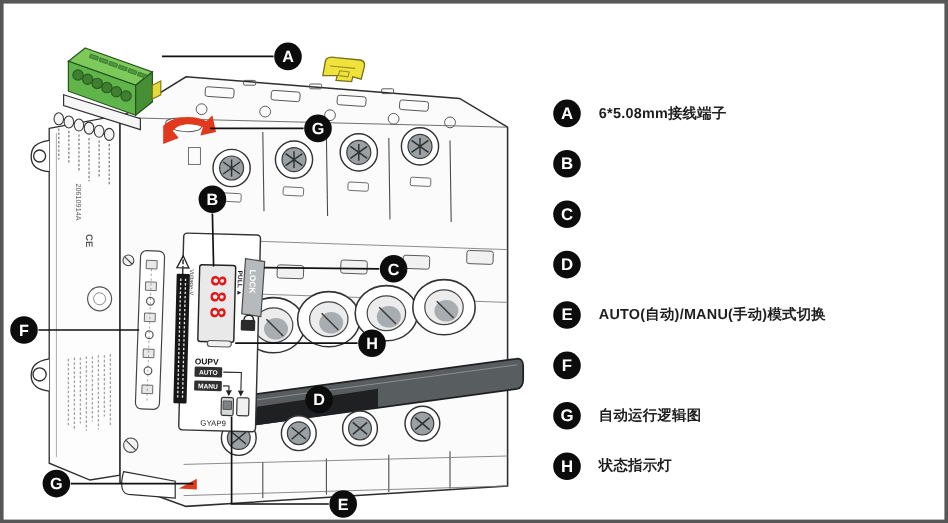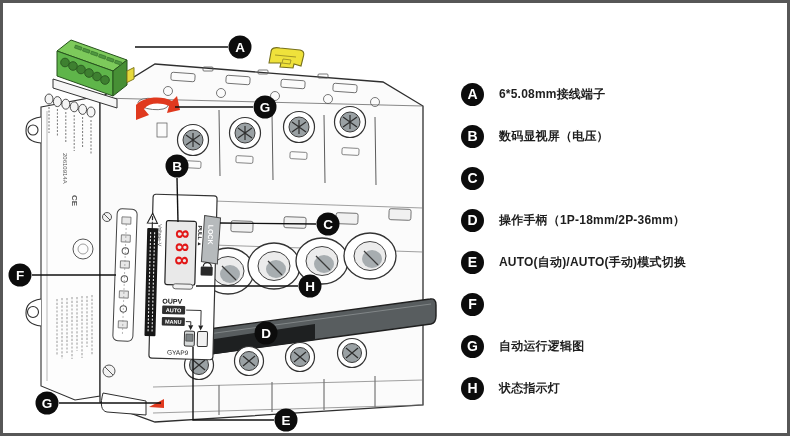--- a/index.html
+++ b/index.html
@@ -364,32 +364,30 @@
     </g>
   </svg>
 
   <div class="legend">
     <div class="legend-row">
       <span class="badge">A</span>
       <span class="llabel">6*5.08mm接线端子</span>
     </div>
     <div class="legend-row">
       <span class="badge">B</span>
-      <span class="llabel">数码显视屏（电压）</span>
     </div>
     <div class="legend-row">
       <span class="badge">C</span>
     </div>
     <div class="legend-row">
       <span class="badge">D</span>
-      <span class="llabel">操作手柄（1P-18mm/2P-36mm）</span>
     </div>
     <div class="legend-row">
       <span class="badge">E</span>
-      <span class="llabel">AUTO(自动)/AUTO(手动)模式切换</span>
+      <span class="llabel">AUTO(自动)/MANU(手动)模式切换</span>
     </div>
     <div class="legend-row">
       <span class="badge">F</span>
     </div>
     <div class="legend-row">
       <span class="badge">G</span>
       <span class="llabel">自动运行逻辑图</span>
     </div>
     <div class="legend-row">
       <span class="badge">H</span>

